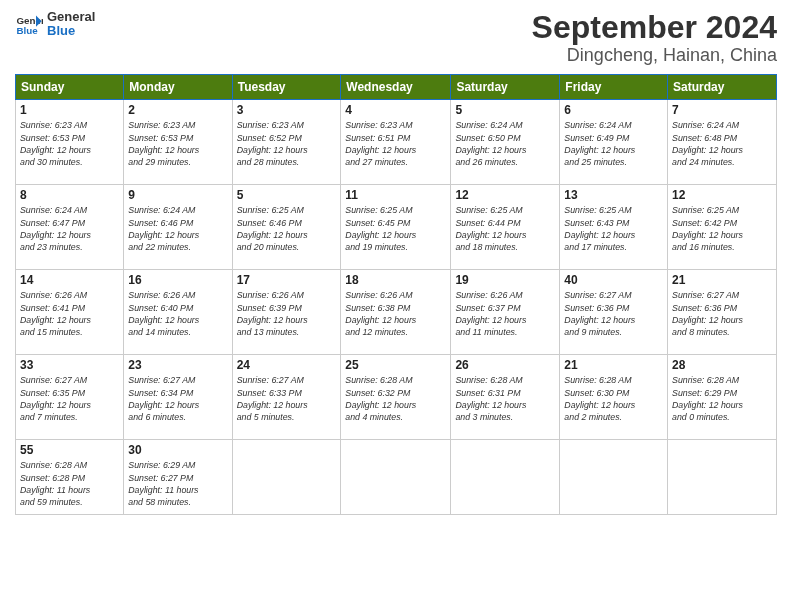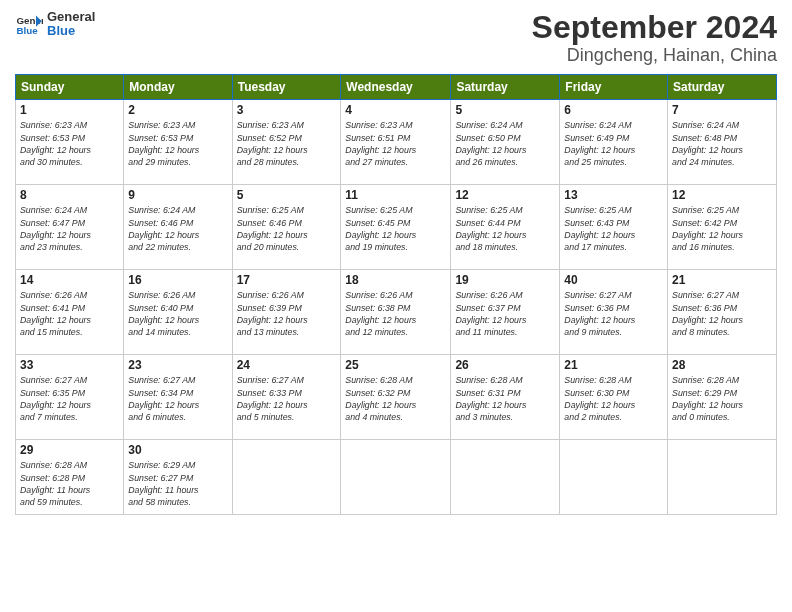--- a/index.html
+++ b/index.html
@@ -318,21 +318,21 @@
           <td>
             <div class="day-num">28</div>
             <div class="day-info" style="white-space: pre-line;">Sunrise: 6:28 AM
 Sunset: 6:29 PM
 Daylight: 12 hours
 and 0 minutes.</div>
           </td>
         </tr>
         <tr>
           <td>
-            <div class="day-num">29</div>
+            <div class="day-num">55</div>
             <div class="day-info" style="white-space: pre-line;">Sunrise: 6:28 AM
 Sunset: 6:28 PM
 Daylight: 11 hours
 and 59 minutes.</div>
           </td>
           <td>
             <div class="day-num">30</div>
             <div class="day-info" style="white-space: pre-line;">Sunrise: 6:29 AM
 Sunset: 6:27 PM
 Daylight: 11 hours

